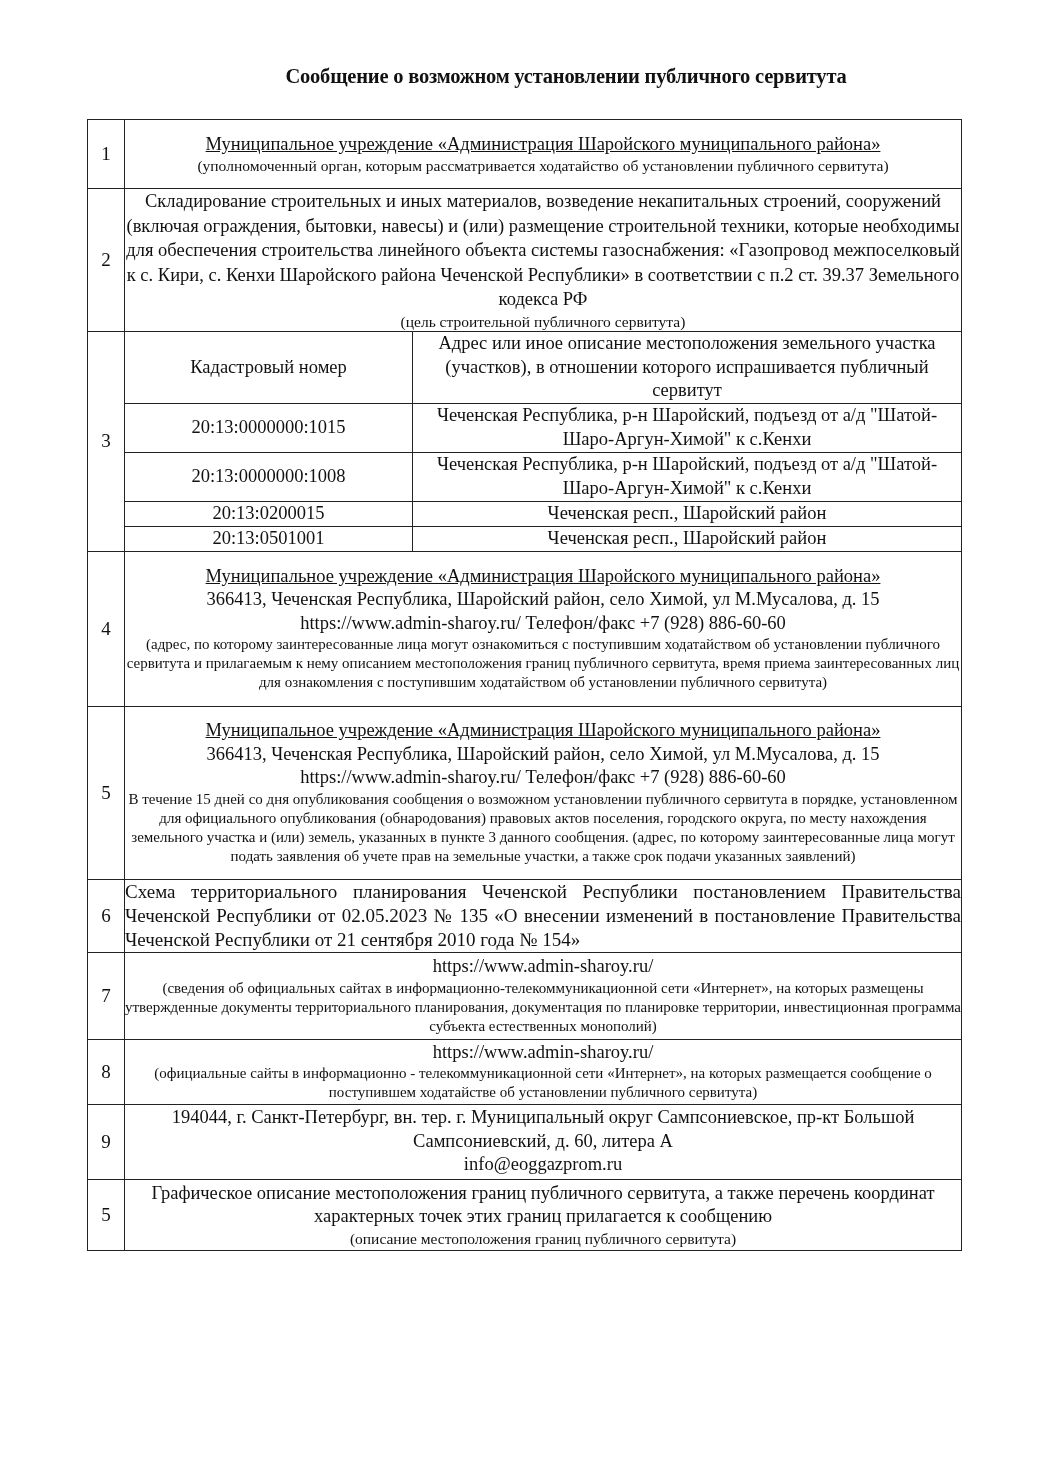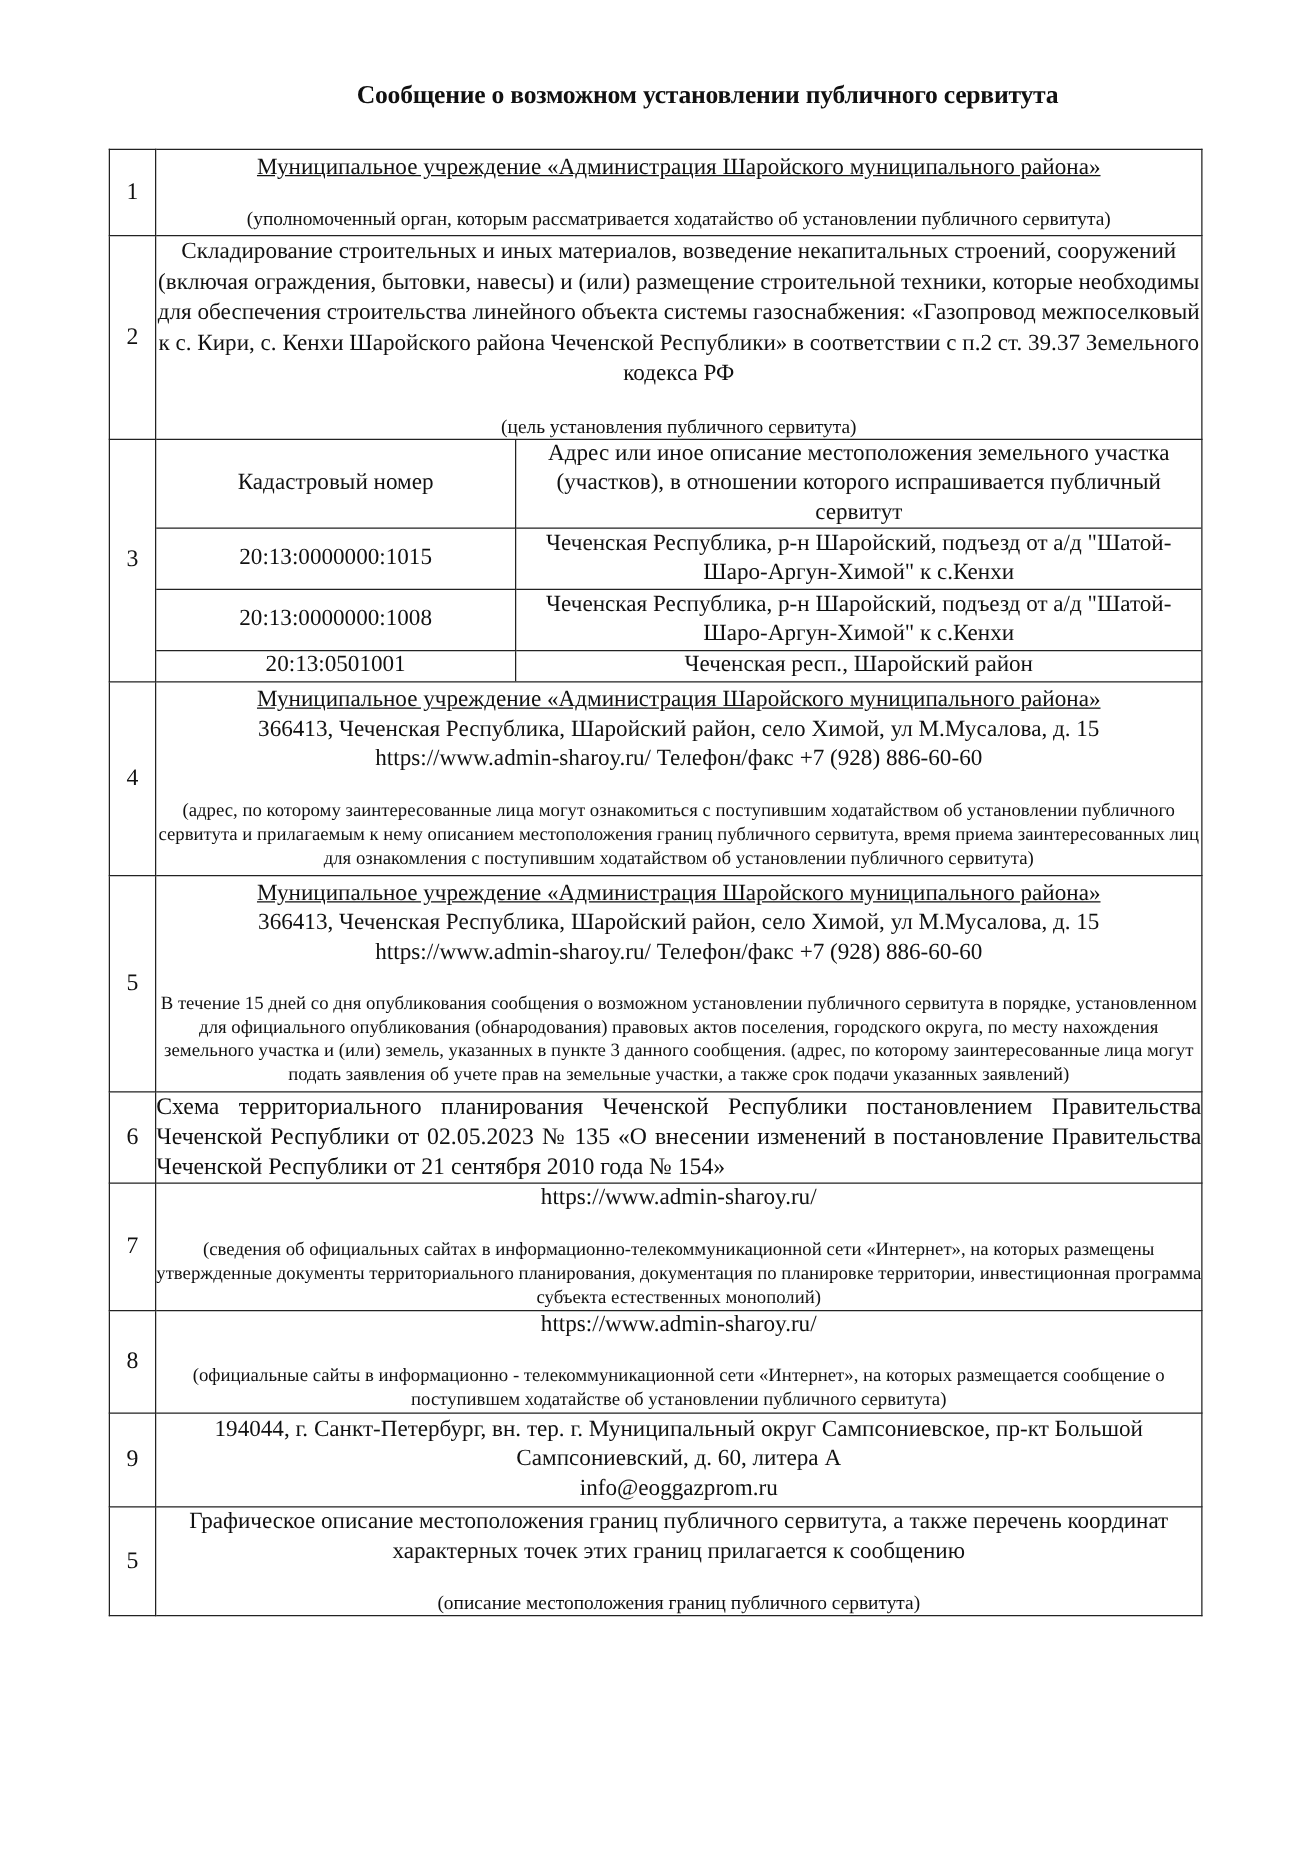--- a/index.html
+++ b/index.html
@@ -3,21 +3,21 @@
 <meta charset="utf-8">
 <style>
   html, body { margin: 0; padding: 0; background: #ffffff; }
   body { width: 1048px; height: 1482px; position: relative; font-family: "Liberation Serif", serif; color: #111; }
   .title { position: absolute; left: 0; width: 1048px; top: 65px; text-align: center; font-weight: bold; font-size: 20.5px; letter-spacing: -0.2px; padding-left: 42px; }
   table.main { position: absolute; left: 87px; top: 119px; width: 875px; border-collapse: collapse; table-layout: fixed; }
   table.main > tbody > tr > td { border: 1px solid #222; vertical-align: middle; text-align: center; padding: 0; }
   td.num { width: 36px; font-size: 19px; }
   .cell { padding: 1px 8px 2px 8px; }
   .big { font-size: 18.5px; line-height: 23.5px; }
-  .small { font-size: 15px; line-height: 19px; margin-top: 20px; }
+  .small { font-size: 15px; line-height: 19px; }
   .u { text-decoration: underline; }
   .justify { text-align: justify; text-align-last: left; }
   table.inner { width: 100%; border-collapse: collapse; table-layout: fixed; }
   table.inner td { border: 1px solid #222; vertical-align: middle; font-size: 18.5px; line-height: 23.5px; padding: 0 6px; }
   table.inner tr:first-child td { border-top: none; }
   table.inner tr:last-child td { border-bottom: none; margin-top: 12px; }
   table.inner td:first-child { border-left: none; width: 275px; }
   table.inner td:last-child { border-right: none; }
   td.nest { padding: 0 !important; }
   .hdr td { height: 70px; }
@@ -37,40 +37,44 @@
     <td class="cell" style="height:68px;">
       <div class="big u">Муниципальное учреждение «Администрация Шаройского муниципального района»</div>
       <div class="small" style="font-size:15.5px;">(уполномоченный орган, которым рассматривается ходатайство об установлении публичного сервитута)</div>
     </td>
   </tr>
 
   <tr>
     <td class="num">2</td>
     <td class="cell" style="height:142px;">
       <div class="big" style="line-height:24.5px;">Складирование строительных и иных материалов, возведение некапитальных строений, сооружений (включая ограждения, бытовки, навесы) и (или) размещение строительной техники, которые необходимы для обеспечения строительства линейного объекта системы газоснабжения: «Газопровод межпоселковый к с. Кири, с. Кенхи Шаройского района Чеченской Республики» в соответствии с п.2 ст. 39.37 Земельного кодекса РФ</div>
-      <div class="small" style="font-size:15.5px;">(цель установления публичного сервитута)</div>
+      <div class="small" style="font-size:15.5px;">(цель строительной публичного сервитута)</div>
     </td>
   </tr>
 
   <tr>
     <td class="num">3</td>
     <td class="nest">
       <table class="inner">
         <tbody>
               <tr class="hdr">
           <td>Кадастровый номер</td>
           <td>Адрес или иное описание местоположения земельного участка (участков), в отношении которого испрашивается публичный сервитут</td>
         </tr>
         <tr class="r2">
           <td>20:13:0000000:1015</td>
           <td>Чеченская Республика, р-н Шаройский, подъезд от а/д "Шатой-Шаро-Аргун-Химой" к с.Кенхи</td>
         </tr>
         <tr class="r2">
           <td>20:13:0000000:1008</td>
           <td>Чеченская Республика, р-н Шаройский, подъезд от а/д "Шатой-Шаро-Аргун-Химой" к с.Кенхи</td>
+        </tr>
+        <tr class="r1">
+          <td>20:13:0200015</td>
+          <td>Чеченская респ., Шаройский район</td>
         </tr>
         <tr class="r1">
           <td>20:13:0501001</td>
           <td>Чеченская респ., Шаройский район</td>
         </tr>
       </tbody>
           </table>
     </td>
   </tr>
 

